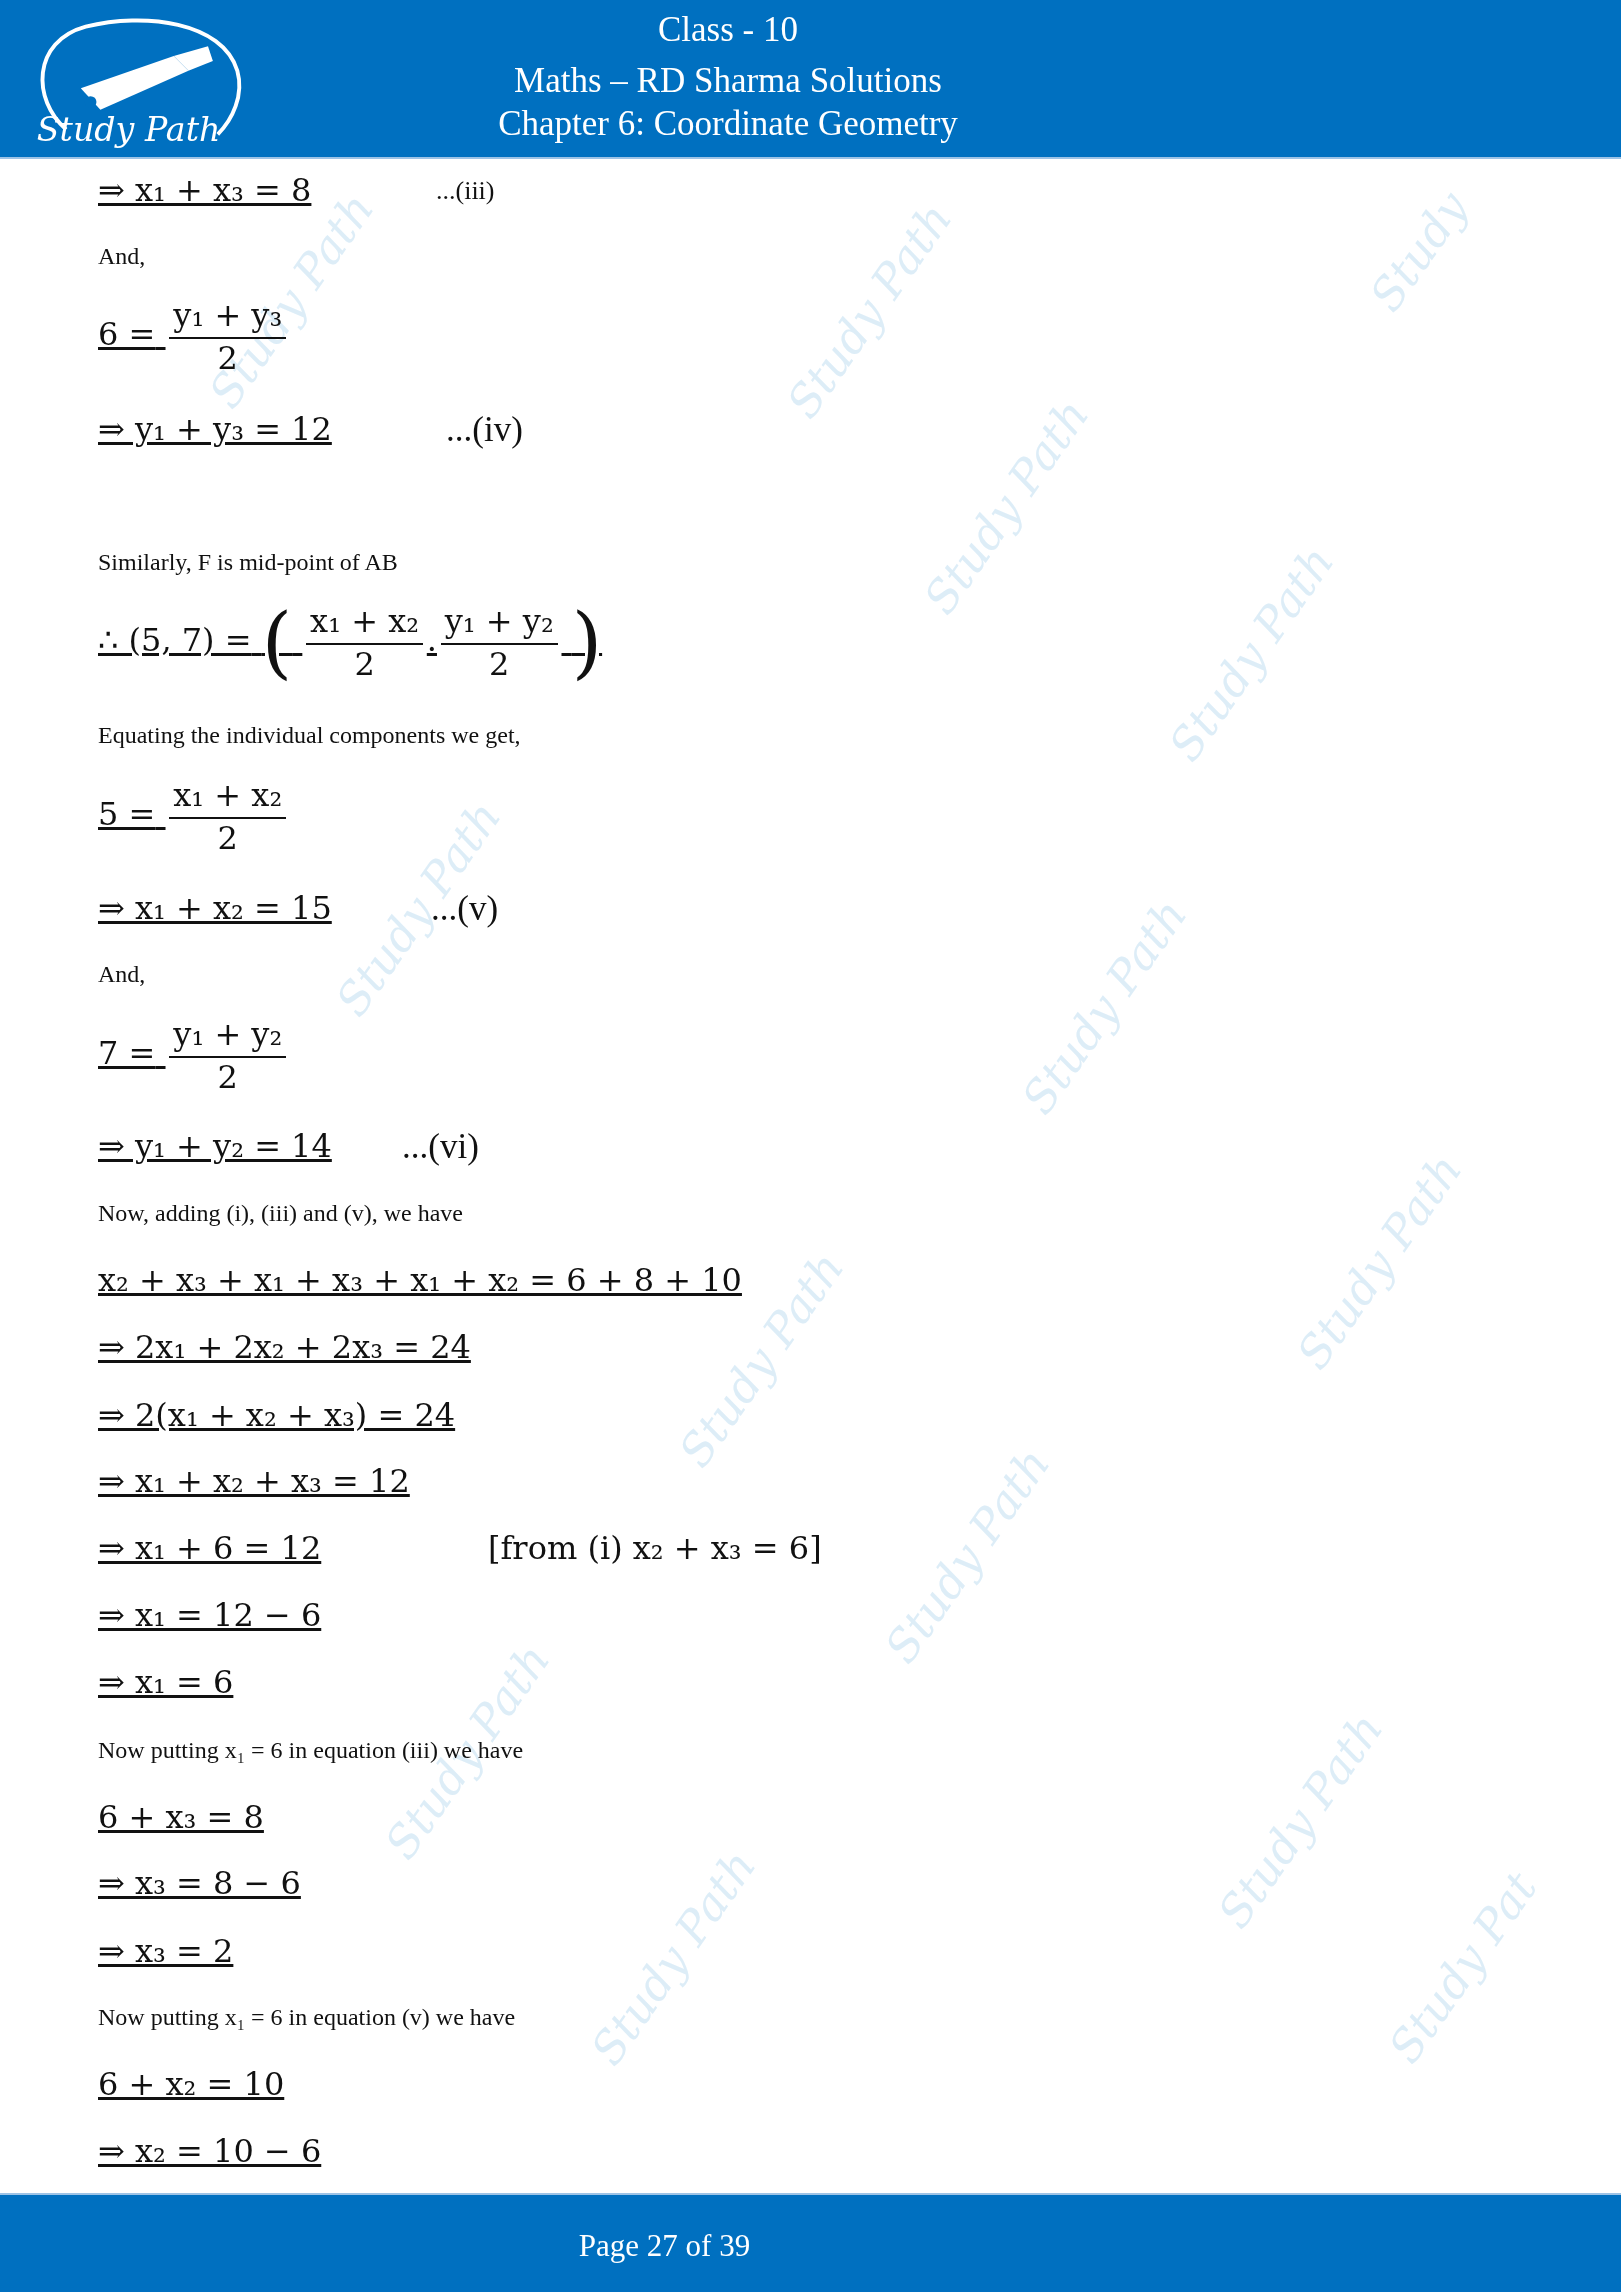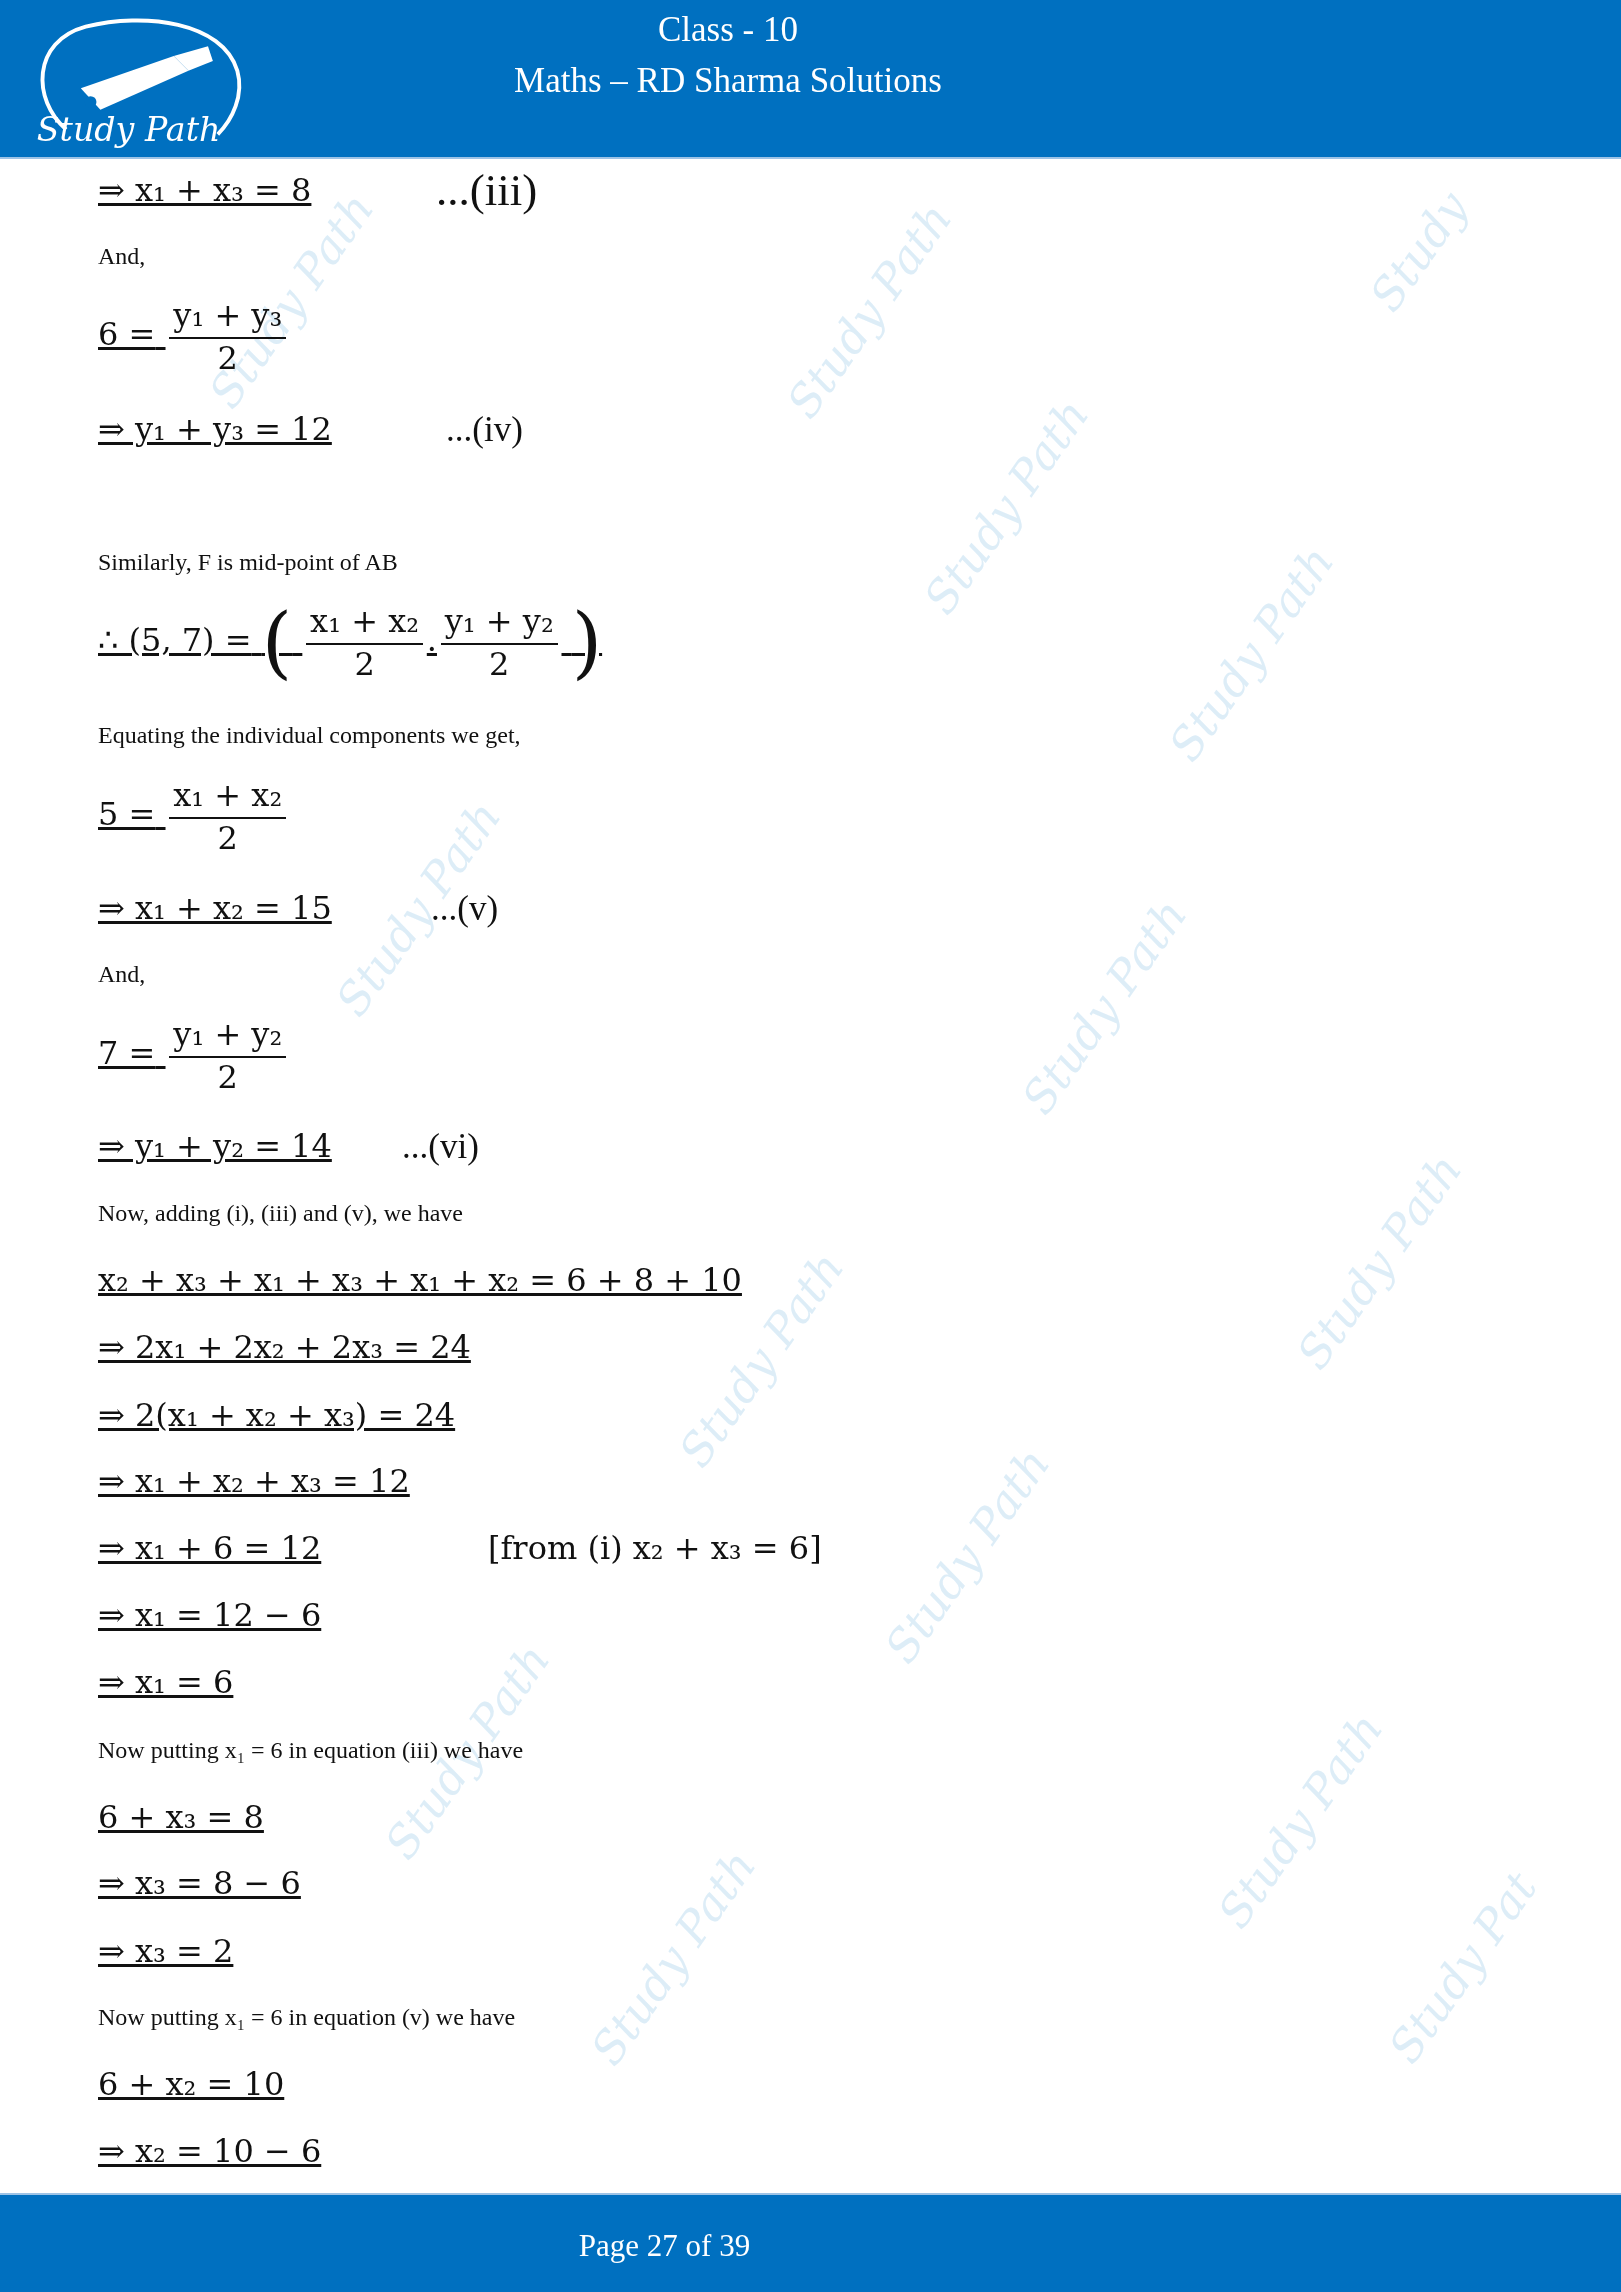--- a/index.html
+++ b/index.html
@@ -29,41 +29,42 @@
 <div class="header">
   <svg class="logo" viewBox="0 0 230 140">
     <path d="M40 120 C5 90 5 30 60 15 C120 0 200 10 215 60 C222 85 210 110 195 125" fill="none" stroke="#fff" stroke-width="4"></path>
     <path d="M55 78 L150 45 L165 60 L75 100 Z" fill="#fff"></path>
     <path d="M150 45 L185 35 L190 50 L165 60 Z" fill="#fff"></path>
     <circle cx="65" cy="92" r="6" fill="#0070c0"></circle>
     <text x="10" y="132" fill="#fff" font-family="DejaVu Serif, serif" font-style="italic" font-size="34">Study Path</text>
   </svg>
   <div class="t" style="top:9.8px">Class - 10</div>
   <div class="t" style="top:61px">Maths – RD Sharma Solutions</div>
+  <div class="t" style="top:104px">Chapter 6: Coordinate Geometry</div>
 </div>
 
 <div class="wm" style="left:167px;top:274px">Study Path</div>
 <div class="wm" style="left:745px;top:284px">Study Path</div>
 <div class="wm" style="left:1353px;top:225px">Study</div>
 <div class="wm" style="left:882px;top:480px">Study Path</div>
 <div class="wm" style="left:1127px;top:627px">Study Path</div>
 <div class="wm" style="left:294px;top:882px">Study Path</div>
 <div class="wm" style="left:980px;top:980px">Study Path</div>
 <div class="wm" style="left:1255px;top:1235px">Study Path</div>
 <div class="wm" style="left:637px;top:1333px">Study Path</div>
 <div class="wm" style="left:843px;top:1529px">Study Path</div>
 <div class="wm" style="left:343px;top:1725px">Study Path</div>
 <div class="wm" style="left:1176px;top:1794px">Study Path</div>
 <div class="wm" style="left:549px;top:1931px">Study Path</div>
 <div class="wm" style="left:1353px;top:1941px">Study Pat</div>
 
 <div class="content">
   <div class="line m" style="top:169px">
     <span>⇒ x₁ + x₃ = 8</span>
-    <span style="position:absolute;left:338px;font-family:'Liberation Serif',serif;font-size:45px">...(iii)</span>
+    <span style="position:absolute;left:338px;font-family:'Liberation Serif',serif;font-size:26px">...(iii)</span>
   </div>
   <div class="line" style="top:235px">And,</div>
   <div class="line m" style="top:294px">
     <span>6 =</span>
     <span class="frac"><span class="n">y₁ + y₃</span><span class="d">2</span></span>
   </div>
   <div class="line m" style="top:408px">
     <span>⇒ y₁ + y₃ = 12</span>
     <span style="position:absolute;left:348px;font-family:'Liberation Serif',serif;font-size:35px">...(iv)</span>
   </div>

